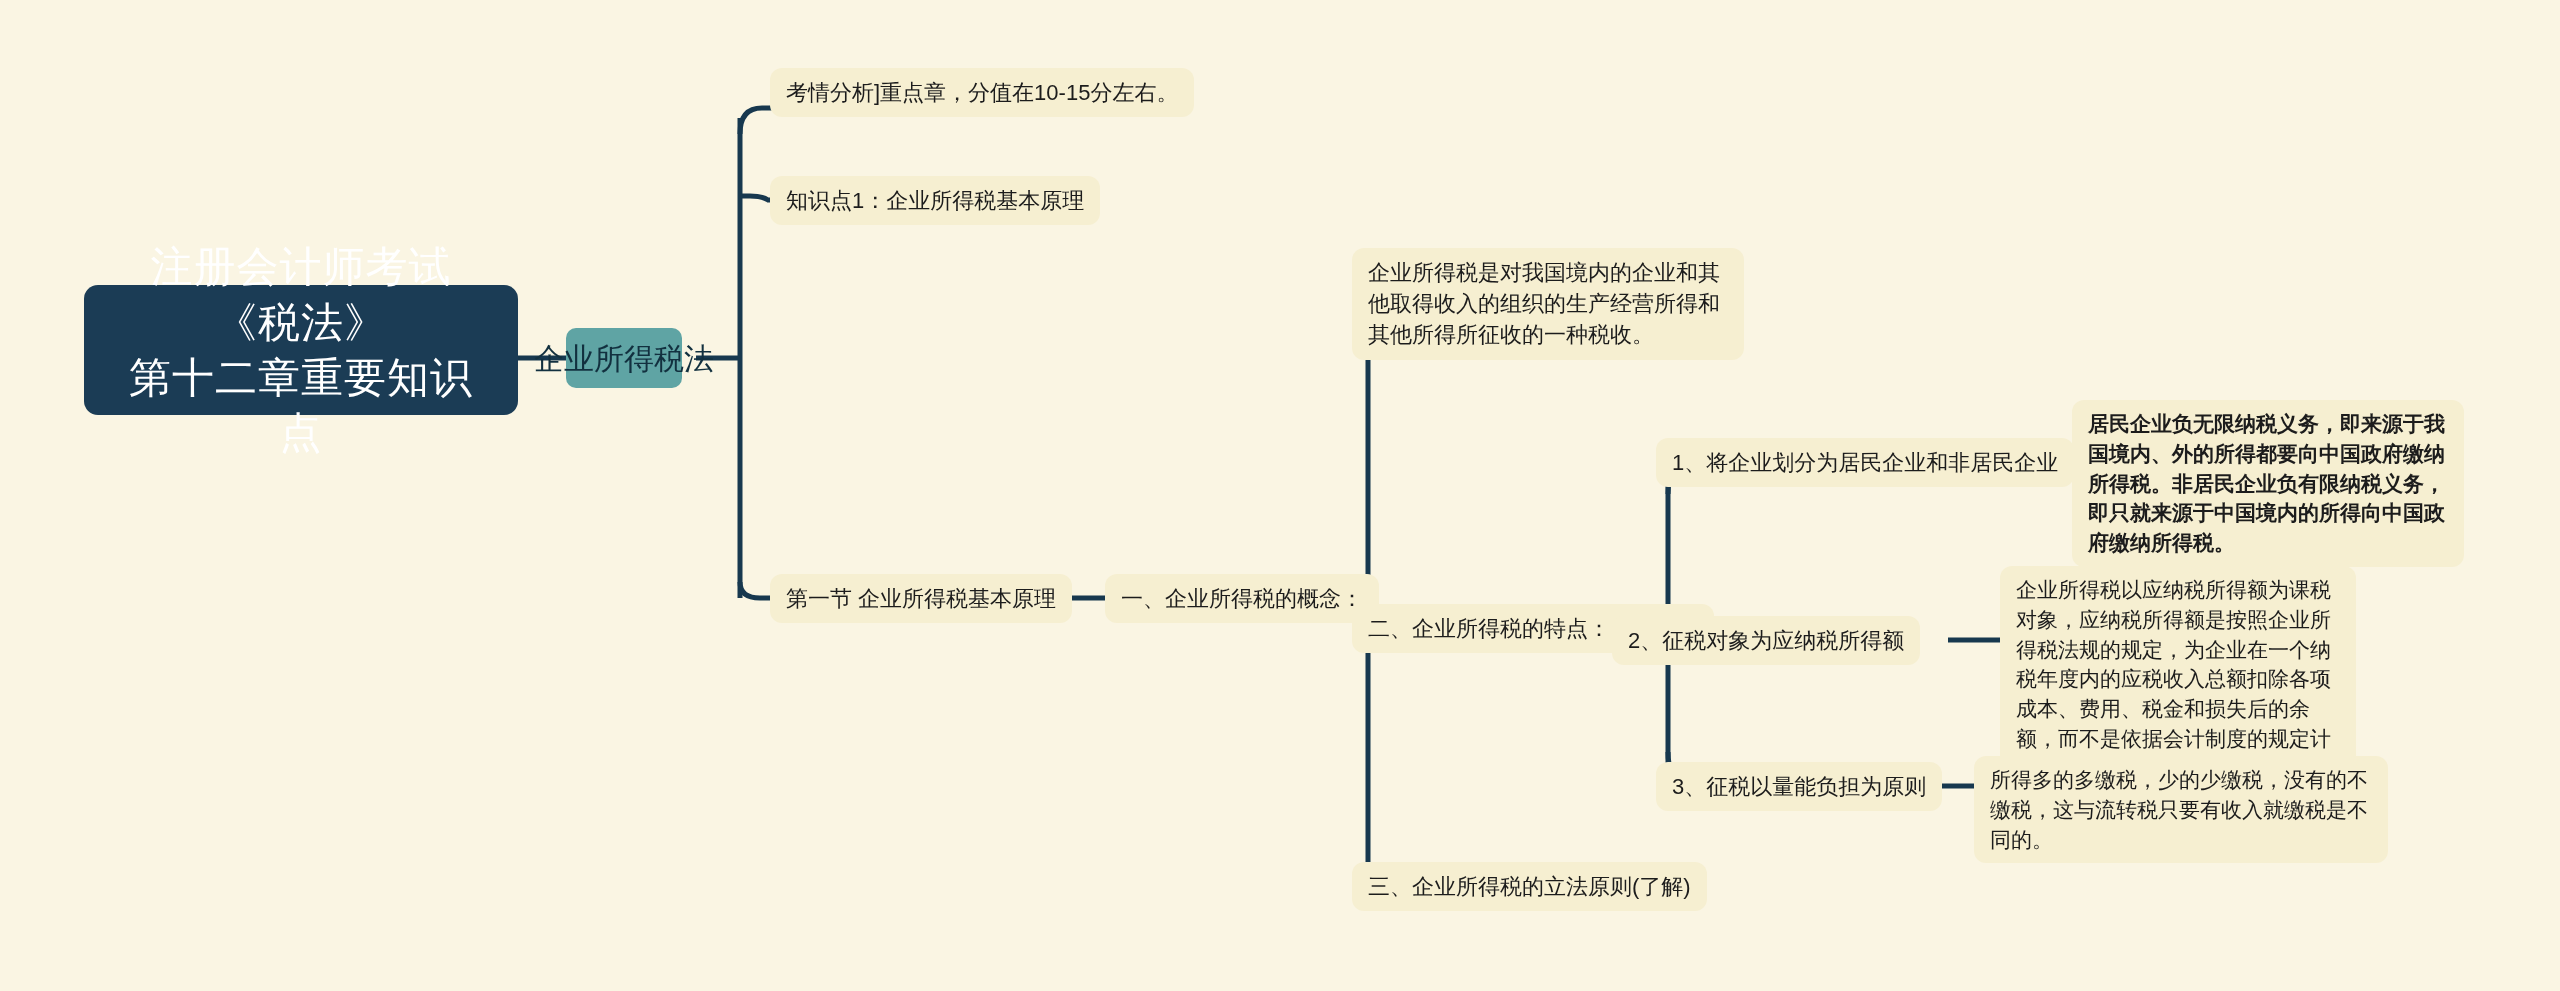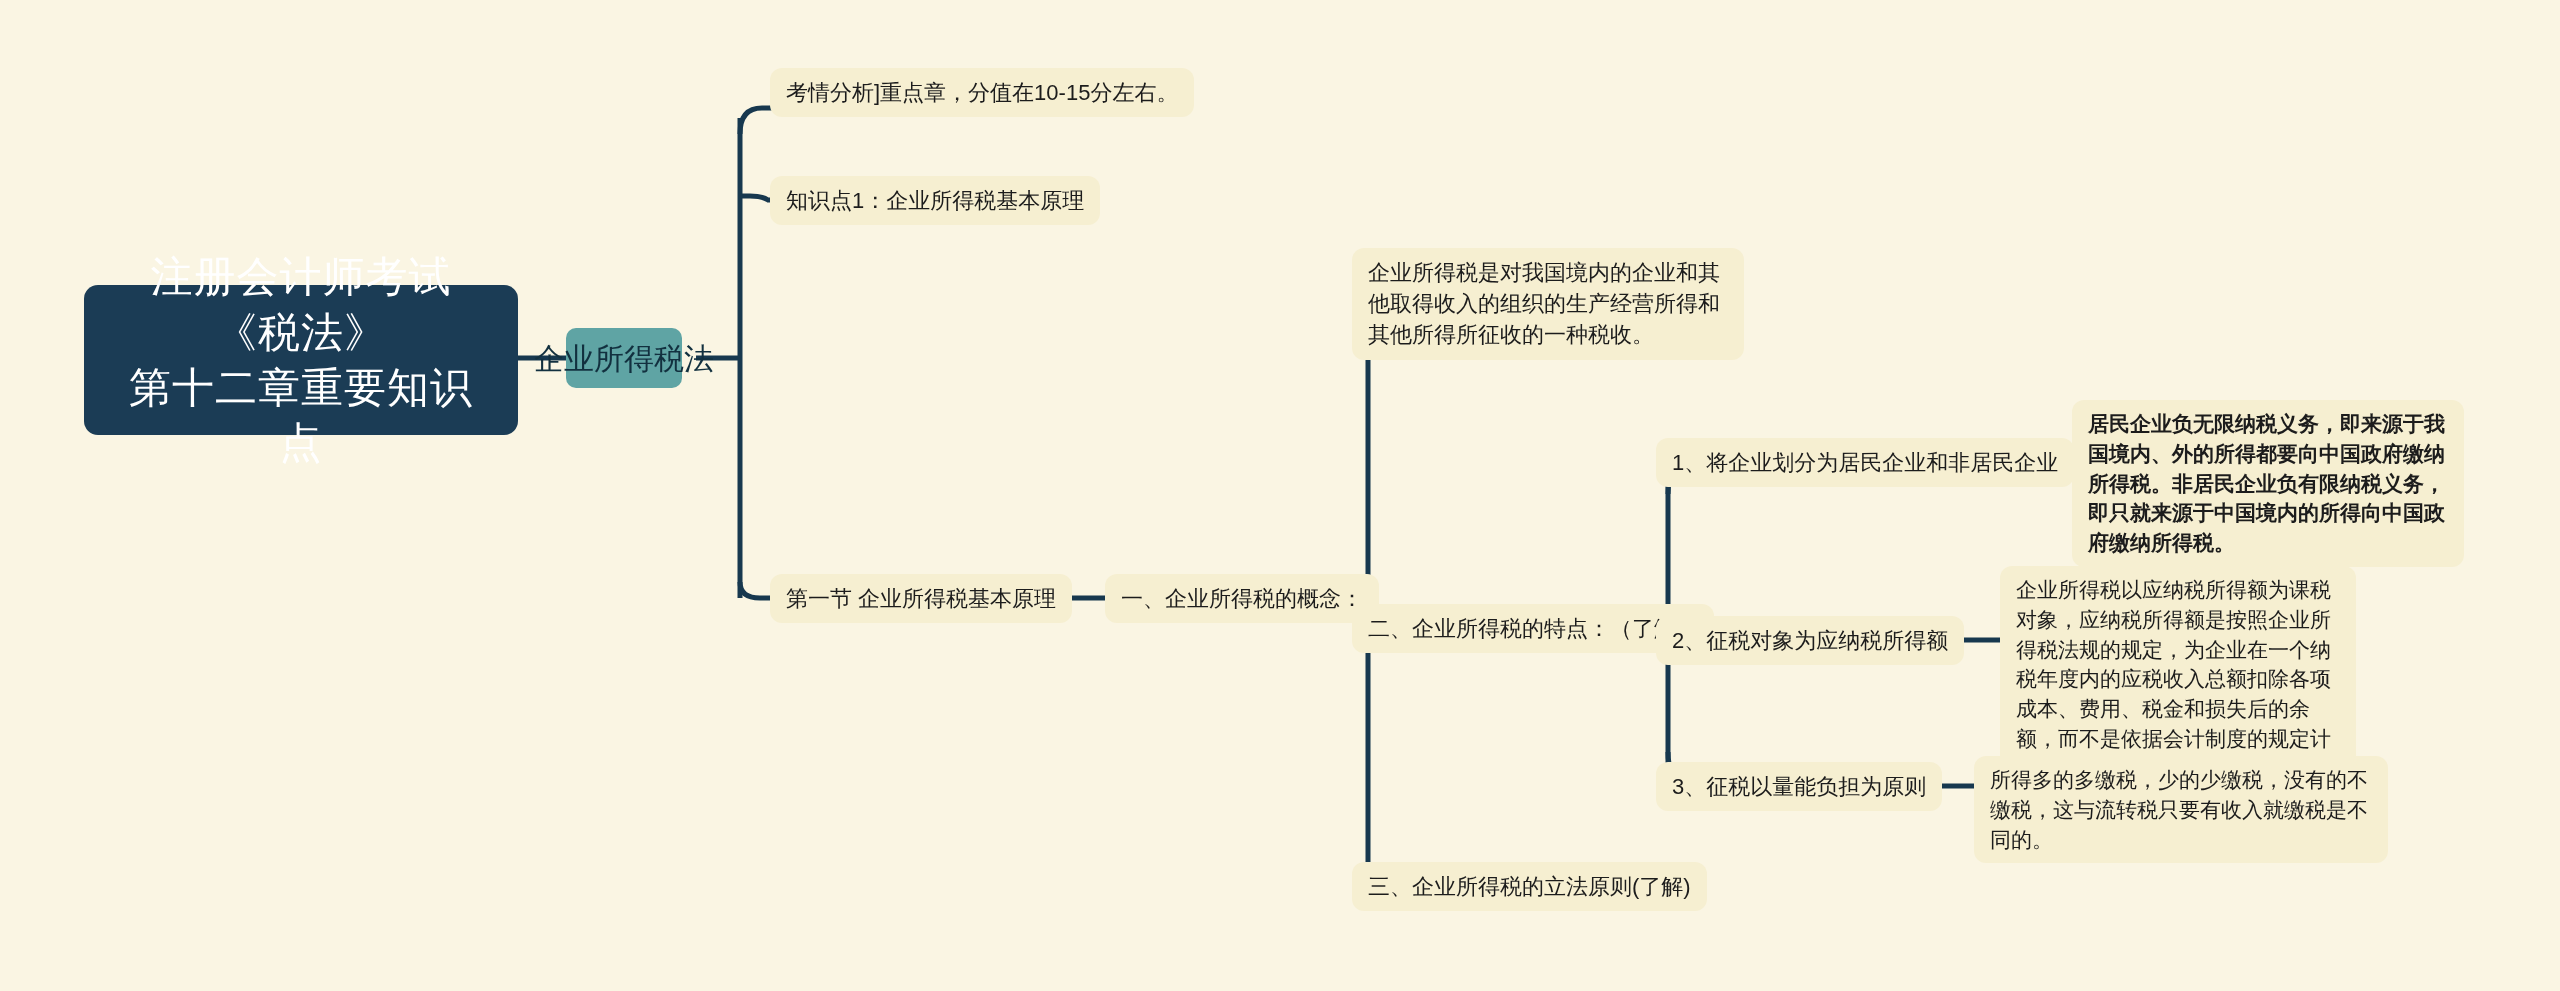--- a/index.html
+++ b/index.html
@@ -124,21 +124,21 @@
     <path d="M 1668 478 L 1668 768" stroke-width="5"></path>
     <path d="M 1668 494 Q 1668 462 1694 462 L 1712 462" stroke-width="5"></path>
     <path d="M 1668 642 Q 1670 658 1694 658 L 1712 658" stroke-width="5"></path>
     <path d="M 1668 752 Q 1668 786 1694 786 L 1712 786" stroke-width="5"></path>
 
     <line x1="2020" y1="462" x2="2082" y2="462" stroke-width="5"></line>
     <line x1="1948" y1="640" x2="2010" y2="640" stroke-width="5"></line>
     <line x1="1922" y1="786" x2="1984" y2="786" stroke-width="5"></line>
   </svg>
 
-  <div class="node root" style="left:84px; top:285px; width:434px; height:150px;">
+  <div class="node root" style="left:84px; top:285px; width:434px; height:130px;">
     <span class="txt">注册会计师考试《税法》
 第十二章重要知识点</span>
   </div>
 
   <div class="node lvl1" style="left:566px; top:328px; width:116px; height:60px;">
     <span class="txt">企业所得税法</span>
   </div>
 
   <div class="node pill one" style="left:770px; top:68px;">
     <span class="txt">考情分析]重点章，分值在10-15分左右。</span>
@@ -165,21 +165,21 @@
   </div>
 
   <div class="node pill one" style="left:1352px; top:862px;">
     <span class="txt">三、企业所得税的立法原则(了解)</span>
   </div>
 
   <div class="node pill one" style="left:1656px; top:438px;">
     <span class="txt">1、将企业划分为居民企业和非居民企业</span>
   </div>
 
-  <div class="node pill one" style="left:1656px; top:616px;">
+  <div class="node pill one" style="left:1612px; top:616px;">
     <span class="txt">2、征税对象为应纳税所得额</span>
   </div>
 
   <div class="node pill one" style="left:1656px; top:762px;">
     <span class="txt">3、征税以量能负担为原则</span>
   </div>
 
   <div class="node pill small" style="left:2072px; top:400px; width:392px;font-weight:bold;">
     <span class="txt">居民企业负无限纳税义务，即来源于我国境内、外的所得都要向中国政府缴纳所得税。非居民企业负有限纳税义务，即只就来源于中国境内的所得向中国政府缴纳所得税。</span>
   </div>

